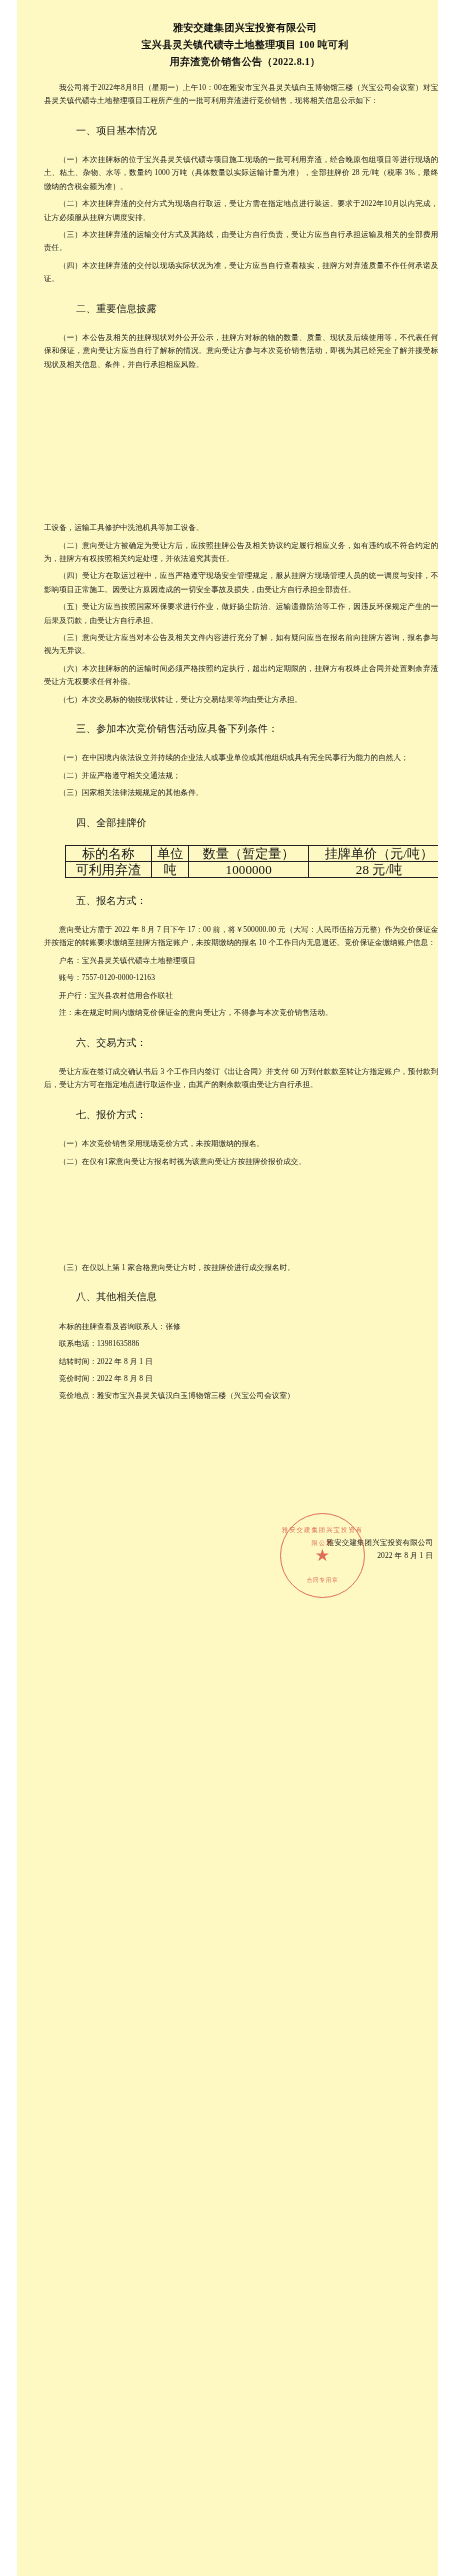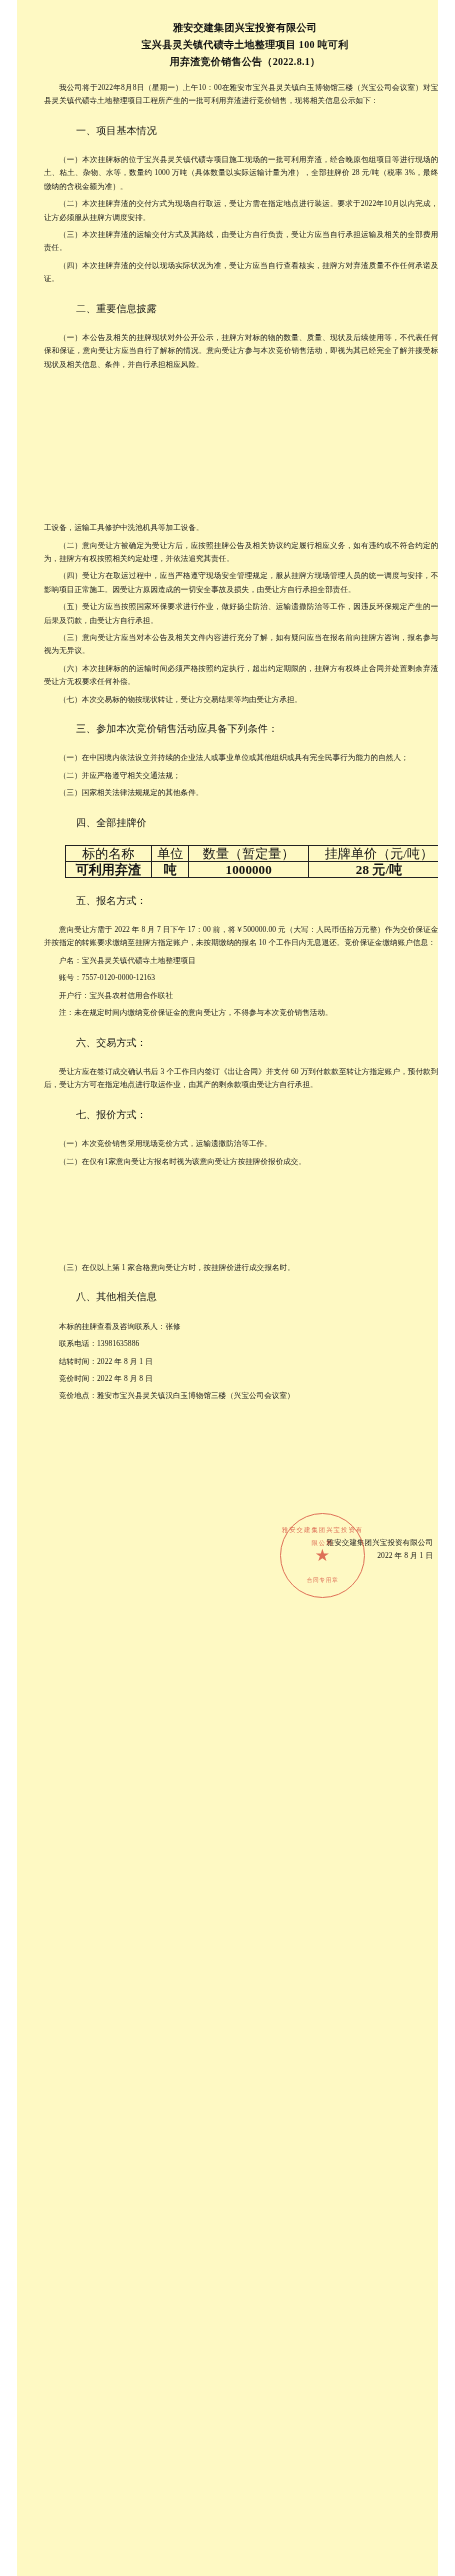--- a/index.html
+++ b/index.html
@@ -73,21 +73,21 @@
   table.tbl {
     border-collapse: collapse;
     width: 94%;
     margin: 3.4px auto 3.4px 6%;
     font-size: 13px;
   }
   table.tbl td, table.tbl th {
     border: 0.6px solid #222;
     text-align: center;
     padding: 1.7px 1.1px;
-    font-weight: bold;
+    font-weight: normal;
     line-height: 11.4px;
   }
   table.tbl th {
     font-weight: normal;
   }
   .sign-block {
     margin-top: 9px;
     text-align: right;
     padding-right: 17px;
     font-size: 7.5px;
@@ -200,21 +200,21 @@
       <p class="p">意向受让方需于 2022 年 8 月 7 日下午 17：00 前，将￥500000.00 元（大写：人民币伍拾万元整）作为交价保证金，并按指定的转账要求缴纳至挂牌方指定账户，未按期缴纳的报名 10 个工作日内无息退还。竞价保证金缴纳账户信息：</p>
       <p class="p">户名：宝兴县灵关镇代碛寺土地整理项目</p>
       <p class="p">账号：7557-0120-0000-12163</p>
       <p class="p">开户行：宝兴县农村信用合作联社</p>
       <p class="p">注：未在规定时间内缴纳竞价保证金的意向受让方，不得参与本次竞价销售活动。</p>
 
       <p class="h2">六、交易方式：</p>
       <p class="p">受让方应在签订成交确认书后 3 个工作日内签订《出让合同》并支付 60 万到付款款至转让方指定账户，预付款到账后，受让方方可在指定地点进行取运作业，由其产的剩余款项由受让方自行承担。</p>
 
       <p class="h2">七、报价方式：</p>
-      <p class="p">（一）本次竞价销售采用现场竞价方式，运输遗撒防治等工作。</p>
+      <p class="p">（一）本次竞价销售采用现场竞价方式，未按期缴纳的报名。</p>
       <p class="p">（二）在仅有1家意向受让方报名时视为该意向受让方按挂牌价报价成交。</p>
 
       <div class="gap-block3"></div>
 
       <p class="p">（三）在仅以上第 1 家合格意向受让方时，按挂牌价进行成交报名时。</p>
 
       <p class="h2">八、其他相关信息</p>
       <p class="p">本标的挂牌查看及咨询联系人：张修</p>
       <p class="p">联系电话：13981635886</p>
       <p class="p">结转时间：2022 年 8 月 1 日</p>

